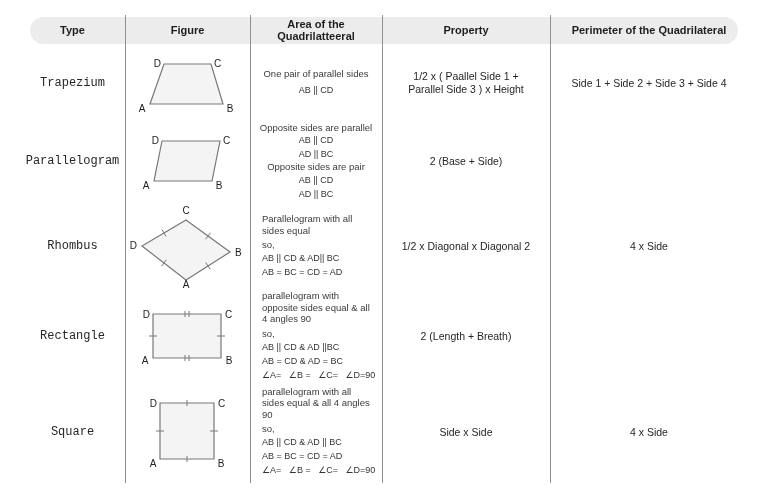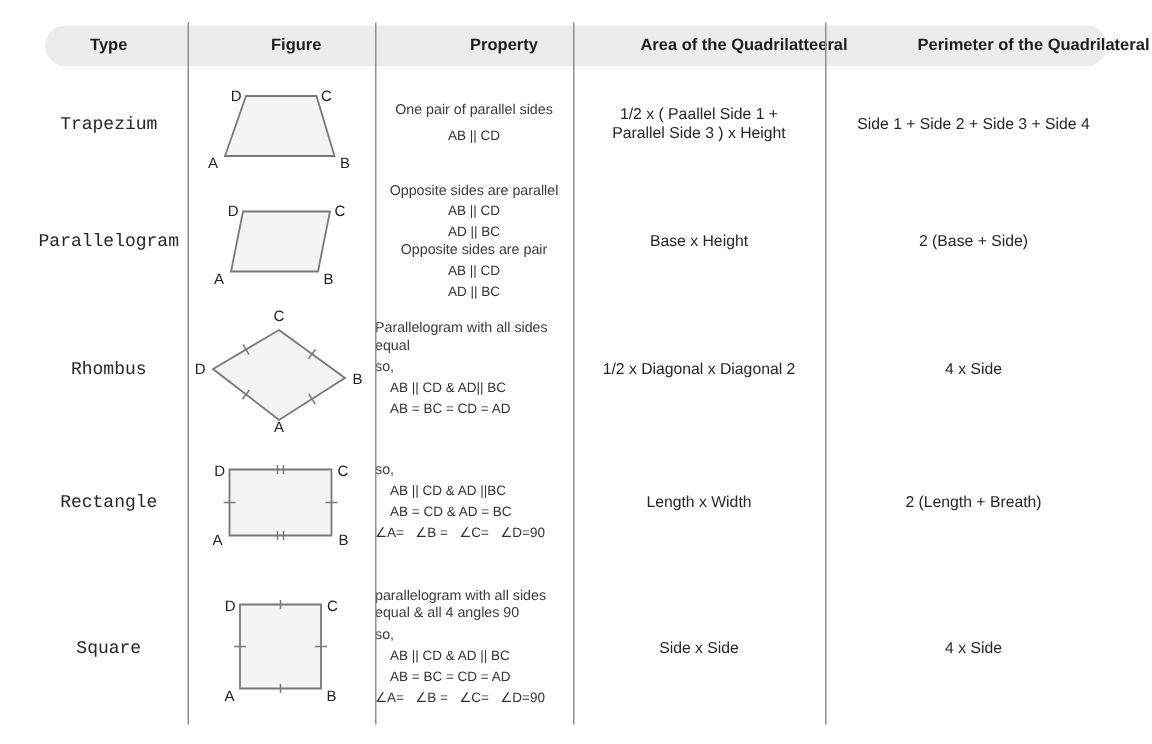--- a/index.html
+++ b/index.html
@@ -33,45 +33,45 @@
     display: grid;
     grid-template-columns: 105px 125px 132px 168px 198px;
   }
   .header-row { position: relative; height: 30px; }
   .header-pill {
     position: absolute; left: 10px; right: 10px; top: 2px;
     height: 27px; border-radius: 14px;
     background: #ececec;
     z-index: 1;
   }
-  .header-cells { position: relative; z-index: 2; height: 30px; align-items: center; gap: 10px; }
+  .header-cells { position: relative; z-index: 2; height: 30px; align-items: center; }
   .header-cell {
     text-align: center;
     font-size: 11px;
     font-weight: bold;
     color: #1e1e1e;
   }
   .row { align-items: center; }
   .cell {
     display: flex; align-items: center; justify-content: center;
     height: 100%; box-sizing: border-box;
   }
   .type-cell { font-size: 12px; color: #262626; text-align: right; font-family: Liberation Mono, monospace; }
   .figure-cell svg { display: block; }
   .prop-cell {
     flex-direction: column;
     font-size: 9.5px; color: #3a3a3a;
     line-height: 13px;
   }
   .prop-center { align-items: center; text-align: center; }
-  .prop-left { align-items: flex-start; text-align: left; padding-left: 0; padding-right: 6px; }
+  .prop-left { align-items: flex-start; text-align: left; padding-left: 12px; padding-right: 6px; }
   .prop-desc { line-height: 11.5px; margin-bottom: 3px; }
   .prop-so { line-height: 12px; }
   .formula { font-size: 9px; color: #333; white-space: pre; line-height: 14px; }
-  .prop-left .formula { margin-left: 10px; }
+  .prop-left .formula { }
   .area-cell, .perim-cell { font-size: 10.5px; color: #262626; text-align: center; }
   .area-multiline { display: inline-block; text-align: center; line-height: 13px; }
   svg .shape { fill: #f4f4f4; stroke: #787878; stroke-width: 1.2; }
   svg .tick { stroke: #787878; stroke-width: 1; }
   svg text {
     font-family: "Liberation Sans", sans-serif;
     font-size: 10px; fill: #222;
   }
 </style>
 </head>
@@ -82,22 +82,22 @@
   <div class="divider d1"></div>
   <div class="divider d2"></div>
   <div class="divider d3"></div>
   <div class="divider d4"></div>
 
   <div class="header-row">
     <div class="header-pill"></div>
     <div class="header-cells grid-cols">
       <div class="header-cell">Type</div>
       <div class="header-cell">Figure</div>
+      <div class="header-cell">Area of the Quadrilatteeral</div>
       <div class="header-cell">Property</div>
-      <div class="header-cell">Area of the Quadrilatteeral</div>
       <div class="header-cell">Perimeter of the Quadrilateral</div>
     </div>
   </div>
 
   <div class="row grid-cols" style="height:75px">
     <div class="cell type-cell">Trapezium</div>
     <div class="cell figure-cell">
       <svg width="120" height="64" viewBox="0 0 120 64">
         <polygon class="shape" points="36,13 83,13 95,53 22,53"></polygon>
         <text x="33" y="16" text-anchor="end">D</text>
@@ -131,21 +131,20 @@
       </svg>
     </div>
     <div class="cell prop-cell prop-center">
       <div class="prop-desc" style="margin-bottom:0">Opposite sides are parallel</div>
       <div class="formula">AB || CD</div>
       <div class="formula">AD || BC</div>
       <div class="prop-desc" style="margin-bottom:0">Opposite sides are pair</div>
       <div class="formula">AB || CD</div>
       <div class="formula">AD || BC</div>
     </div>
-    <div class="cell area-cell">Base x Height</div>
     <div class="cell perim-cell">2 (Base + Side)</div>
   </div>
 
   <div class="row grid-cols" style="height:88px">
     <div class="cell type-cell">Rhombus</div>
     <div class="cell figure-cell">
       <svg width="120" height="84" viewBox="0 0 120 84">
         <polygon class="shape" points="58,16 102,48 58,76 14,42"></polygon>
         <line class="tick" x1="77.6" y1="35.2" x2="82.4" y2="28.8"></line>
         <line class="tick" x1="77.8" y1="58.6" x2="82.2" y2="65.4"></line>
@@ -178,26 +177,26 @@
         <line class="tick" x1="61" y1="52" x2="61" y2="58"></line>
         <line class="tick" x1="21" y1="33" x2="29" y2="33"></line>
         <line class="tick" x1="89" y1="33" x2="97" y2="33"></line>
         <text x="22" y="15" text-anchor="end">D</text>
         <text x="97" y="15" text-anchor="start">C</text>
         <text x="17" y="61" text-anchor="middle">A</text>
         <text x="101" y="61" text-anchor="middle">B</text>
       </svg>
     </div>
     <div class="cell prop-cell prop-left">
+      <div class="prop-desc">parallelogram with opposite sides equal &amp; all 4 angles 90</div>
       <div class="prop-so">so,</div>
       <div class="formula">AB || CD &amp; AD ||BC</div>
       <div class="formula">AB = CD &amp; AD = BC</div>
       <div class="formula" style="margin-left:0">∠A=   ∠B =   ∠C=   ∠D=90</div>
     </div>
-    <div class="cell area-cell">Length x Width</div>
     <div class="cell perim-cell">2 (Length + Breath)</div>
   </div>
 
   <div class="row grid-cols" style="height:103px">
     <div class="cell type-cell">Square</div>
     <div class="cell figure-cell">
       <svg width="120" height="82" viewBox="0 0 120 82">
         <polygon class="shape" points="32,12 86,12 86,68 32,68"></polygon>
         <line class="tick" x1="59" y1="9" x2="59" y2="15"></line>
         <line class="tick" x1="59" y1="65" x2="59" y2="71"></line>

